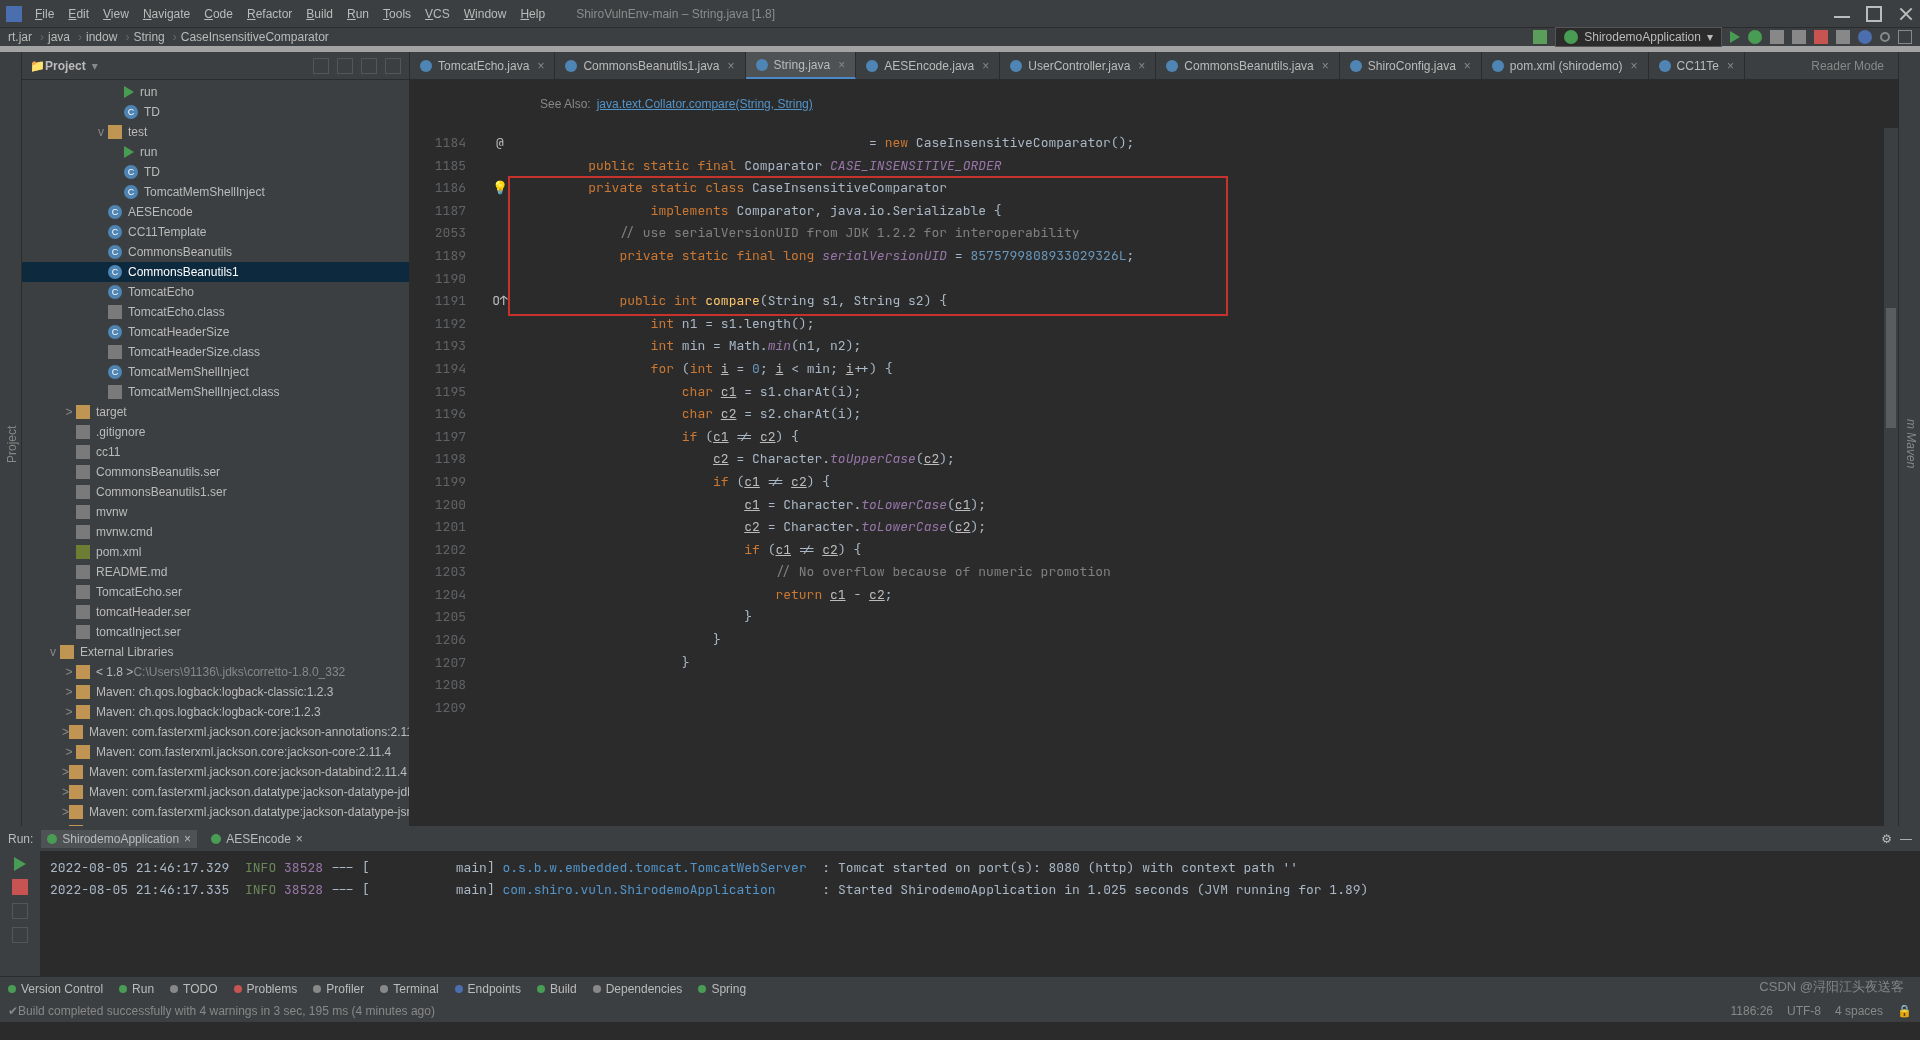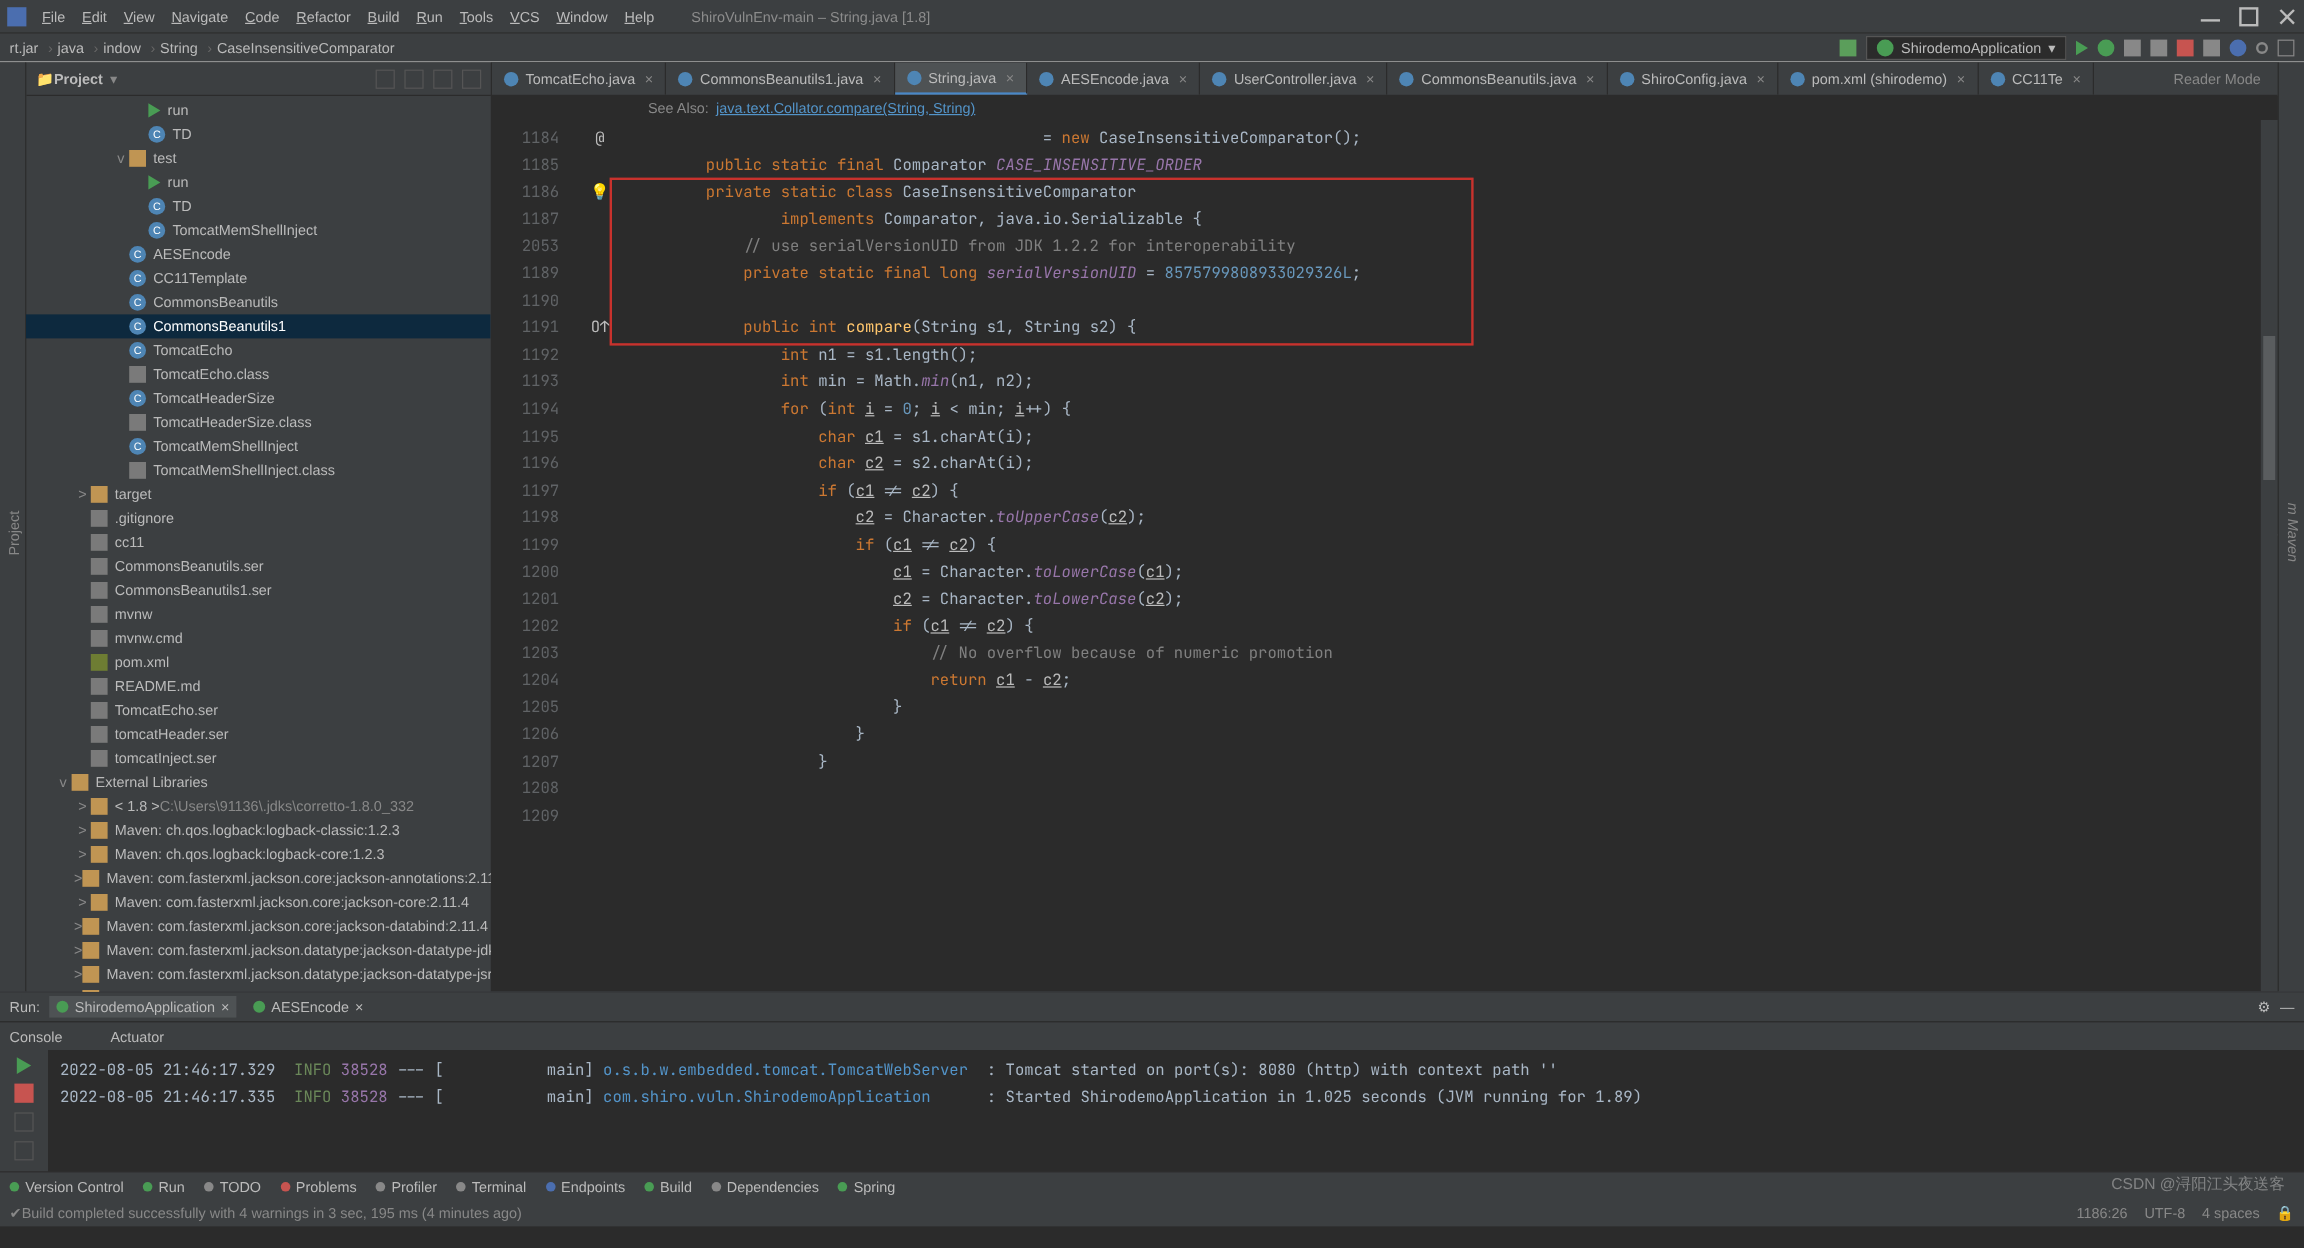--- a/index.html
+++ b/index.html
@@ -35,21 +35,21 @@
   }
   .wbtn.close::before { transform: rotate(45deg); }
   .wbtn.close::after  { transform: rotate(-45deg); }
 
   .navbar {
     height: 24px;
     background: #3c3f41;
     display: flex;
     align-items: center;
     padding: 0 8px;
-    border-bottom: 1px solid #a3a3a3;
+    border-bottom: 6px solid #a3a3a3;
     justify-content: flex-end;
   }
   .navbar .crumb { margin-right: 4px; }
   .navbar .sep { color: #666; margin: 0 4px; }
   .right-toolbar { margin-left: auto; display: flex; align-items: center; gap: 8px; }
   .run-config {
     background: #2b2b2b; border: 1px solid #555; padding: 2px 8px; display: flex; align-items: center; gap: 6px;
   }
   .sb { width: 14px; height: 14px; display: inline-block; }
   .sb.hammer { background: #5b9e5b; }
@@ -91,21 +91,21 @@
   .ticon.file   { background: #7a7a7a; }
   .ticon.xml    { background: #6e7d33; }
   .libpath { color: #888; }
 
   .right-gutter {
     width: 22px; background: #3c3f41; border-left: 1px solid #2b2b2b;
     writing-mode: vertical-rl; text-align: center; padding-top: 10px; color: #888;
   }
   .right-gutter .tab { padding: 10px 2px; cursor: default; font-style: italic; }
 
-  .editor-area { flex: 1; display: flex; flex-direction: column; background: #2b2b2b; position: relative; }
+  .editor-area { flex: 1; display: flex; flex-direction: column; background: #2b2b2b; position: relative; gap: 14px; }
   .editor-tabs {
     height: 28px; background: #3c3f41; display: flex; align-items: center; border-bottom: 1px solid #2b2b2b;
     overflow: hidden;
   }
   .etab {
     height: 100%; display: flex; align-items: center; padding: 0 10px; gap: 6px; border-right: 1px solid #2b2b2b;
     cursor: default;
   }
   .etab.active { background: #4e5254; border-bottom: 2px solid #4a88c7; }
   .etab .eicon { width: 12px; height: 12px; background: #4e85b4; border-radius: 50%; flex-shrink: 0; }
@@ -617,25 +617,20 @@
        <span>×</span>
      </span>
       <span class="run-tab">
        <span class="sb" style="background:#499c54;border-radius:50%;width:10px;height:10px"></span>
        <span>AESEncode</span>
        <span>×</span>
      </span>
     <span class="gear">⚙</span>
     <span>—</span>
   </div>
-  <div class="run-subheader">
-    <span class="">Console</span>
-      <span style="width:12px;display:inline-block"></span>
-      <span class="">Actuator</span>
-  </div>
   <div class="console">
     <div class="console-gutter">
       <span class="ct play"></span>
       <span class="ct stop"></span>
       <span class="ct"></span>
       <span class="ct"></span>
     </div>
     <div class="console-out" id="console-slot"><div><span class="log-ts">2022-08-05 21:46:17.329</span>  <span class="log-info">INFO</span> <span class="log-pid">38528</span> <span class="log-sep">--- [</span>           <span class="log-sep">main]</span> <span class="log-cls">o.s.b.w.embedded.tomcat.TomcatWebServer </span> <span class="log-sep">:</span> <span class="log-msg">Tomcat started on port(s): 8080 (http) with context path ''</span></div><div><span class="log-ts">2022-08-05 21:46:17.335</span>  <span class="log-info">INFO</span> <span class="log-pid">38528</span> <span class="log-sep">--- [</span>           <span class="log-sep">main]</span> <span class="log-cls">com.shiro.vuln.ShirodemoApplication     </span> <span class="log-sep">:</span> <span class="log-msg">Started ShirodemoApplication in 1.025 seconds (JVM running for 1.89)</span></div></div>
   </div>
 </div>

